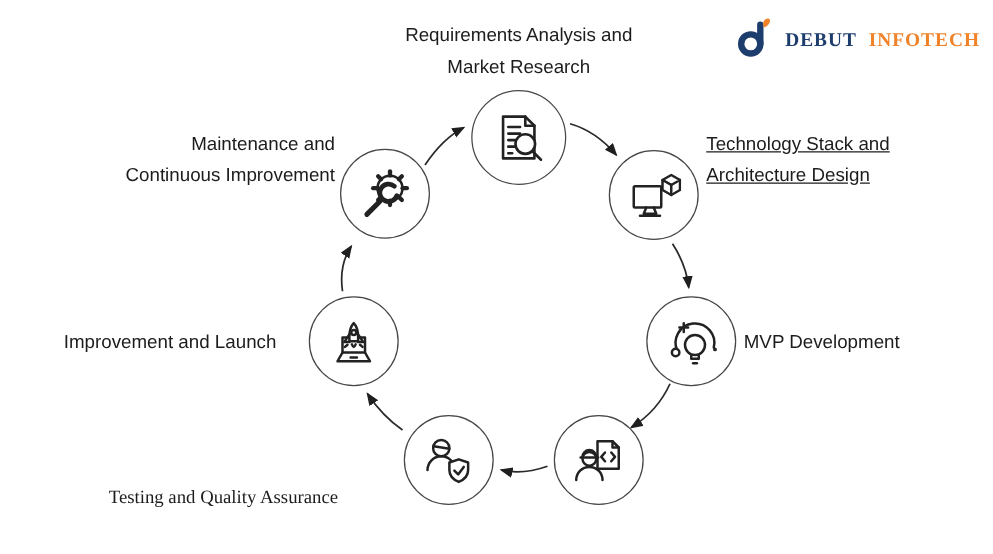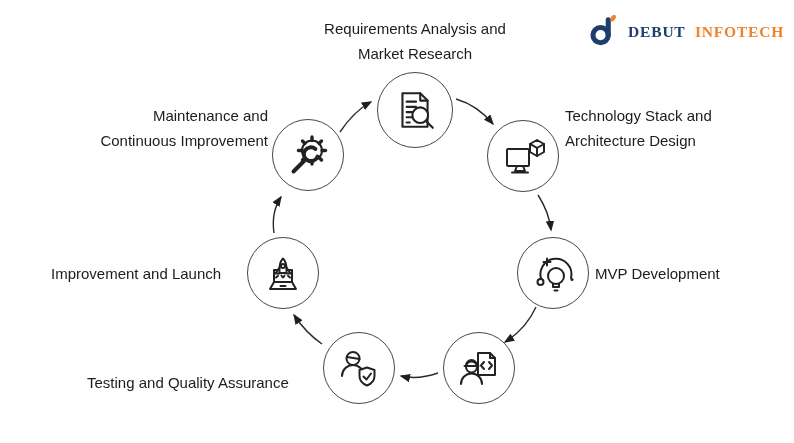--- a/index.html
+++ b/index.html
@@ -8,24 +8,24 @@
     font-family:"Liberation Sans", sans-serif;color:#1c1c1c;overflow:hidden;
   }
   
   .logo{position:absolute;top:11px;right:10px;display:flex;align-items:center;gap:7px;}
   .logo-text{font-size:15.5px;font-weight:700;letter-spacing:0.8px;white-space:nowrap;font-family:Liberation Serif, serif;}
   .logo-text .navy{color:#1d3d6d;}
   .logo-text .orange{color:#f08229;margin-left:5px;}
   
   .step-label{position:absolute;font-size:15px;line-height:25px;font-weight:500;color:#1c1c1c;}
   .lbl-req   {left:300px;top:16px;width:230px;text-align:center;}
-  .lbl-tech  {left:565px;top:103px;width:172px;text-align:left;}
+  .lbl-tech  {left:565px;top:103px;width:172px;text-align:left;text-decoration:underline;}
   .lbl-mvp   {left:595px;top:261px;white-space:nowrap;}
   .lbl-full  {left:509px;top:386px;white-space:nowrap;}
-  .lbl-test  {left:87px; top:370px;white-space:nowrap;}
+  .lbl-test  {left:87px; top:386px;white-space:nowrap;font-family:Liberation Serif, serif;}
   .lbl-dep   {left:51px; top:261px;white-space:nowrap;}
   .lbl-maint {left:83px; top:103px;width:185px;text-align:right;}
   
   .node{
     position:absolute;border:1.6px solid #474747;border-radius:50%;
     background:#fff;display:flex;align-items:center;justify-content:center;box-sizing:border-box;
   }
   .node svg{display:block;}
   .n-req  {left:377px;top:72px;width:76px;height:76px;}
   .n-tech {left:487px;top:120px;width:72px;height:72px;}

